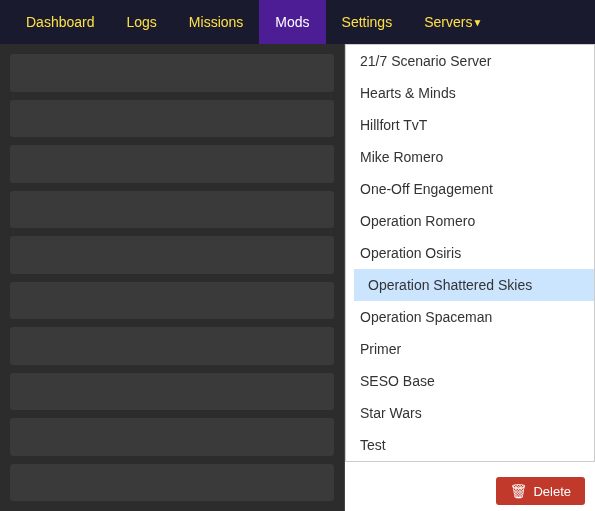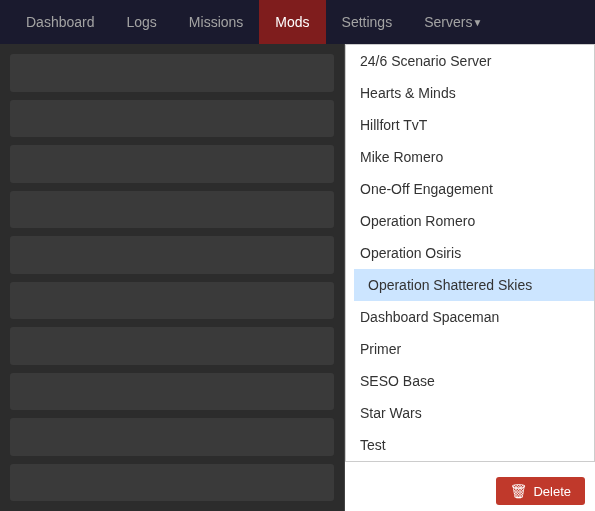--- a/index.html
+++ b/index.html
@@ -22,26 +22,26 @@
       align-items: center;
       background-color: #1a1a2e;
       height: 44px;
       padding: 0 10px;
     }
     .nav-item {
       padding: 0 16px;
       height: 44px;
       display: flex;
       align-items: center;
-      color: #a3a3a3;
+      color: #fde047;
       cursor: pointer;
       font-size: 14px;
     }
     .nav-item.active {
-      background-color: #7f1d1d;
+      background-color: #4c1d95;
       color: #fff;
     }
     .nav-item-servers {
       display: flex;
       align-items: center;
       gap: 0;
     }
     .nav-item-servers .caret {
       font-size: 10px;
     }
@@ -143,29 +143,29 @@
     <div class="left-row"></div>
     <div class="left-row"></div>
     <div class="left-row"></div>
     <div class="left-row"></div>
     <div class="left-row"></div>
     <div class="left-row"></div>
   </div>
 
   <div class="right-panel">
     <ul class="dropdown-list" id="dropdown-list">
-    <li class="dropdown-item">24/6 Scenario Server</li>
+    <li class="dropdown-item">21/7 Scenario Server</li>
         <li class="dropdown-item">Hearts &amp; Minds</li>
         <li class="dropdown-item">Hillfort TvT</li>
         <li class="dropdown-item">Mike Romero</li>
         <li class="dropdown-item">One-Off Engagement</li>
         <li class="dropdown-item">Operation Romero</li>
         <li class="dropdown-item">Operation Osiris</li>
         <li class="dropdown-item selected">Operation Shattered Skies</li>
-        <li class="dropdown-item">Dashboard Spaceman</li>
+        <li class="dropdown-item">Operation Spaceman</li>
         <li class="dropdown-item">Primer</li>
         <li class="dropdown-item">SESO Base</li>
         <li class="dropdown-item">Star Wars</li>
         <li class="dropdown-item">Test</li>
       </ul>
 
     <div class="bottom-bar">
       <button class="btn-delete">
         <span class="trash-icon">🗑</span>
         <span>Delete</span>

